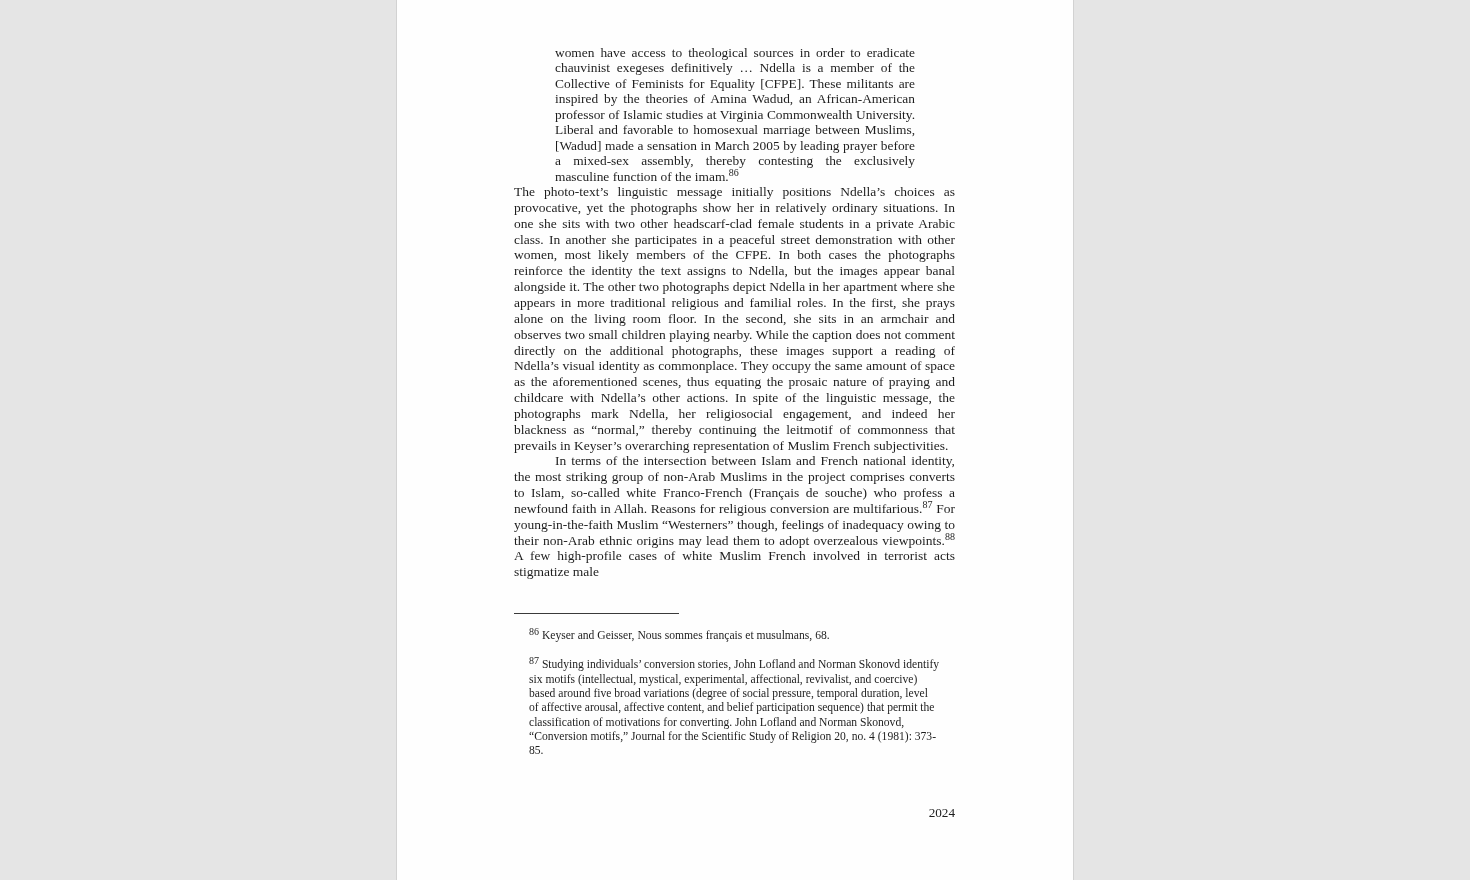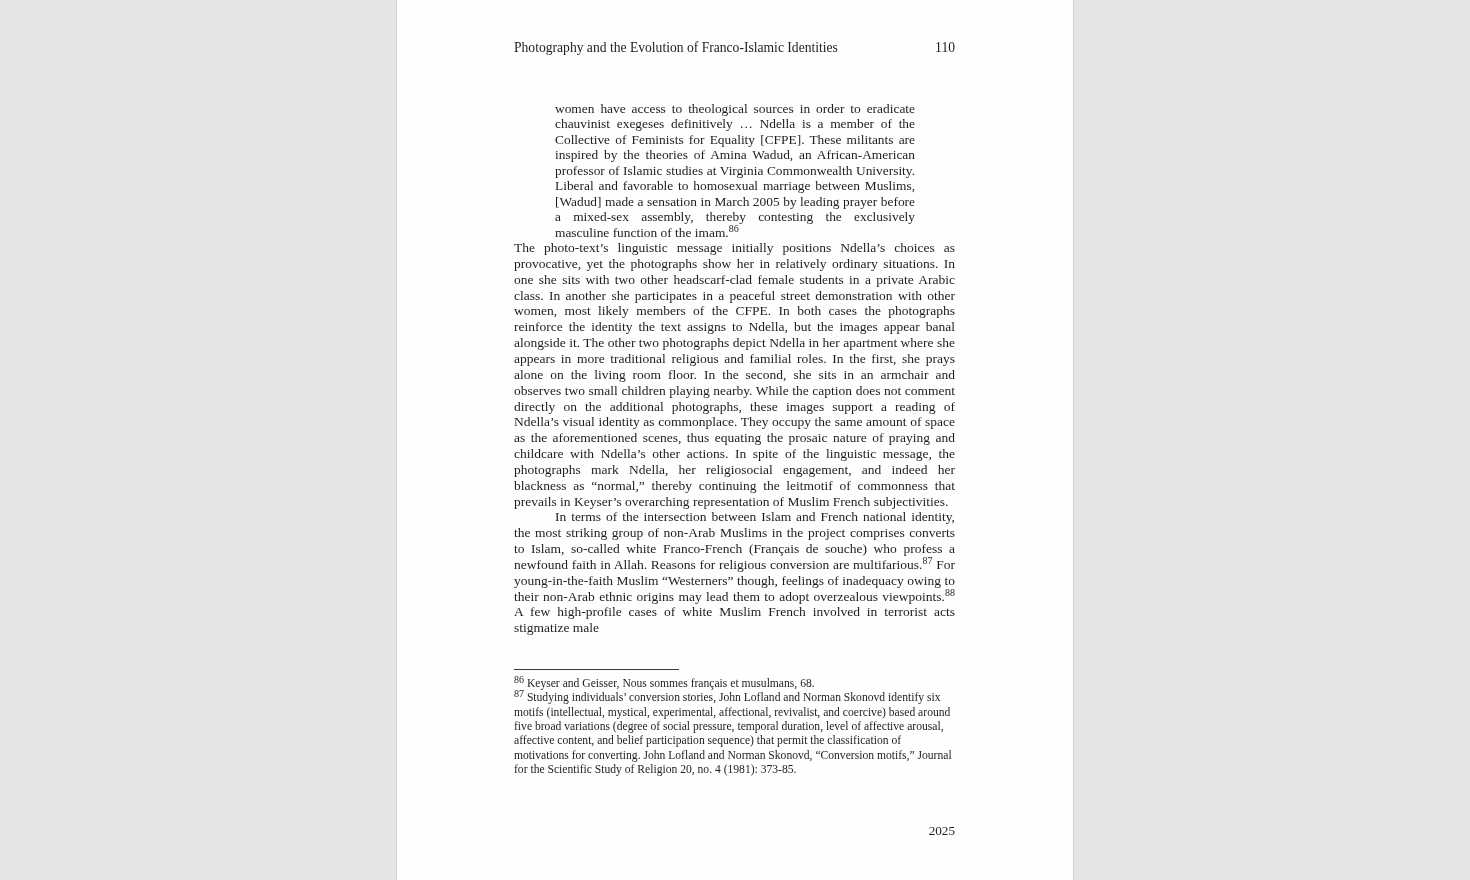--- a/index.html
+++ b/index.html
@@ -73,55 +73,51 @@
     line-height: 14.3px;
     text-align: left;
   }
   .footnote-separator {
     width: 165px;
     border: 0;
     border-top: 1.4px solid #3a3a3a;
     margin: 0 0 7px 0;
   }
   .footnote-area p {
-    margin: 0;
+    margin: 15px;
     padding: 0;
   }
   .page-footer {
     margin-top: 46px;
     text-align: right;
     font-size: 13.2px;
   }
 </style>
 </head>
 <body>
 
 <div class="viewer">
   <div class="page">
     <div class="content">
 
-      <div class="running-header">
-        <span>Photography and the Evolution of Franco-Islamic Identities</span>
-        <span>110</span>
-      </div>
 
       <div class="block-quote">
         <span>women have access to theological sources in order to eradicate chauvinist exegeses definitively … Ndella is a member of the Collective of Feminists for Equality [CFPE]. These militants are inspired by the theories of Amina Wadud, an African-American professor of Islamic studies at Virginia Commonwealth University. Liberal and favorable to homosexual marriage between Muslims, [Wadud] made a sensation in March 2005 by leading prayer before a mixed-sex assembly, thereby contesting the exclusively masculine function of the imam.</span><span class="sup">86</span>
       </div>
 
       <div class="body-text">
         <p><span>The photo-text’s linguistic message initially positions Ndella’s choices as provocative, yet the photographs show her in relatively ordinary situations. In one she sits with two other headscarf-clad female students in a private Arabic class. In another she participates in a peaceful street demonstration with other women, most likely members of the CFPE. In both cases the photographs reinforce the identity the text assigns to Ndella, but the images appear banal alongside it. The other two photographs depict Ndella in her apartment where she appears in more traditional religious and familial roles. In the first, she prays alone on the living room floor. In the second, she sits in an armchair and observes two small children playing nearby. While the caption does not comment directly on the additional photographs, these images support a reading of Ndella’s visual identity as commonplace. They occupy the same amount of space as the aforementioned scenes, thus equating the prosaic nature of praying and childcare with Ndella’s other actions. In spite of the linguistic message, the photographs mark Ndella, her religiosocial engagement, and indeed her blackness as “normal,” thereby continuing the leitmotif of commonness that prevails in Keyser’s overarching representation of Muslim French subjectivities.</span></p>
         <p class="indent-first"><span>In terms of the intersection between Islam and French national identity, the most striking group of non-Arab Muslims in the project comprises converts to Islam, so-called white Franco-French (</span><span class="italic">Français de souche</span><span>) who profess a newfound faith in Allah. Reasons for religious conversion are multifarious.</span><span class="sup">87</span><span> For young-in-the-faith Muslim “Westerners” though, feelings of inadequacy owing to their non-Arab ethnic origins may lead them to adopt overzealous viewpoints.</span><span class="sup">88</span><span> A few high-profile cases of white Muslim French involved in terrorist acts stigmatize male</span></p>
       </div>
 
       <div class="footnote-area">
         <hr class="footnote-separator">
         <p><span class="sup">86</span><span> Keyser and Geisser, </span><span class="italic">Nous sommes français et musulmans</span><span>, 68.</span></p>
         <p><span class="sup">87</span><span> Studying individuals’ conversion stories, John Lofland and Norman Skonovd identify six motifs (intellectual, mystical, experimental, affectional, revivalist, and coercive) based around five broad variations (degree of social pressure, temporal duration, level of affective arousal, affective content, and belief participation sequence) that permit the classification of motivations for converting. John Lofland and Norman Skonovd, “Conversion motifs,” </span><span class="italic">Journal for the Scientific Study of Religion</span><span> 20, no. 4 (1981): 373-85.</span></p>
       </div>
 
       <div class="page-footer">
-        <span>2025</span>
+        <span>2024</span>
       </div>
 
     </div>
   </div>
 </div>
 
 </body></html>

